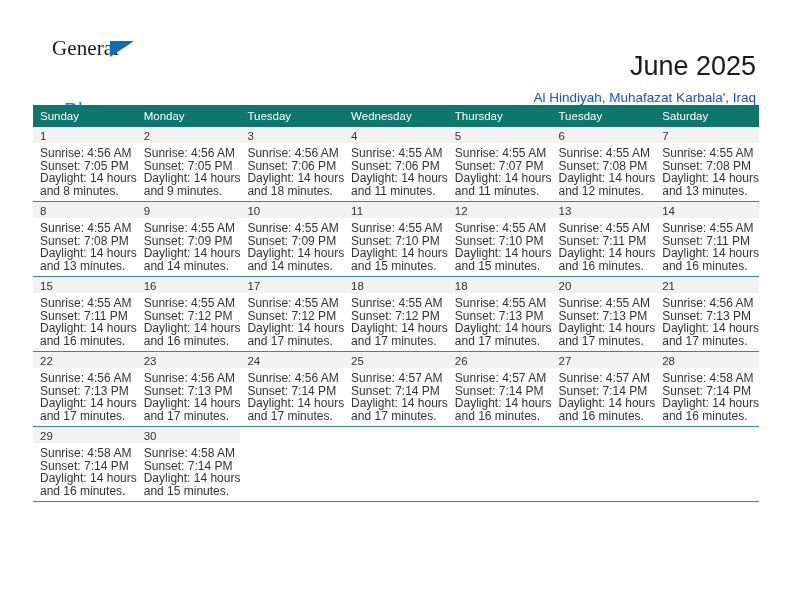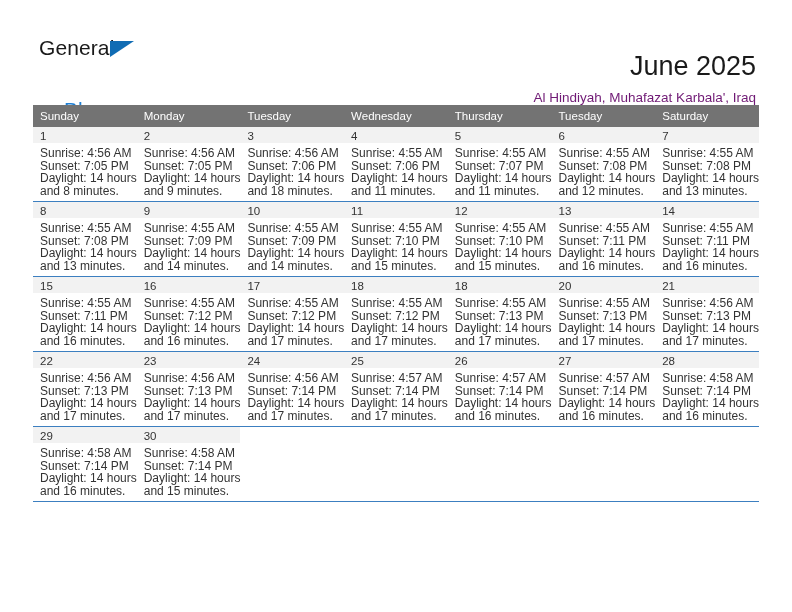--- a/index.html
+++ b/index.html
@@ -31,26 +31,26 @@
   }
   .logo {
     position: absolute;
     left: 36px;
     top: 36px;
     width: 210px;
     height: 48px;
   }
   .logo-line1 {
     position: absolute;
-    left: 3px;
+    left: 16px;
     top: 0;
     font-size: 21px;
     letter-spacing: 0.1px;
     color: #1a1a1a;
-    font-family: Liberation Sans, sans-serif;
+    font-family: Liberation Serif, serif;
   }
   .logo-tri {
     position: absolute;
     left: 74px;
     top: 5px;
     width: 0;
     height: 0;
     border-left: 24px solid #106cb4;
     border-bottom: 16px solid transparent;
     border-top: 0 solid transparent;
@@ -75,37 +75,37 @@
   .cal-title {
     font-size: 27px;
     color: #1a1a1a;
     line-height: 32px;
     white-space: nowrap;
     font-family: "Liberation Sans", sans-serif;
   }
   .cal-subtitle {
     margin-top: 7px;
     font-size: 13.5px;
-    color: #701a75;
+    color: #1d4ed8;
     line-height: 17px;
     white-space: nowrap;
     font-family: "Liberation Sans", sans-serif;
   }
 
   
   .calendar {
     position: absolute;
     left: 33px;
     top: 105px;
     width: 726px;
     border-collapse: collapse;
     table-layout: fixed;
   }
   .calendar th {
-    background: #737373;
+    background: #0f766e;
     color: #ffffff;
     font-size: 11.5px;
     font-weight: normal;
     text-align: left;
     padding: 5px 0 5px 7px;
     height: 11px;
     font-family: "Liberation Sans", sans-serif;
   }
   .calendar td {
     vertical-align: top;

